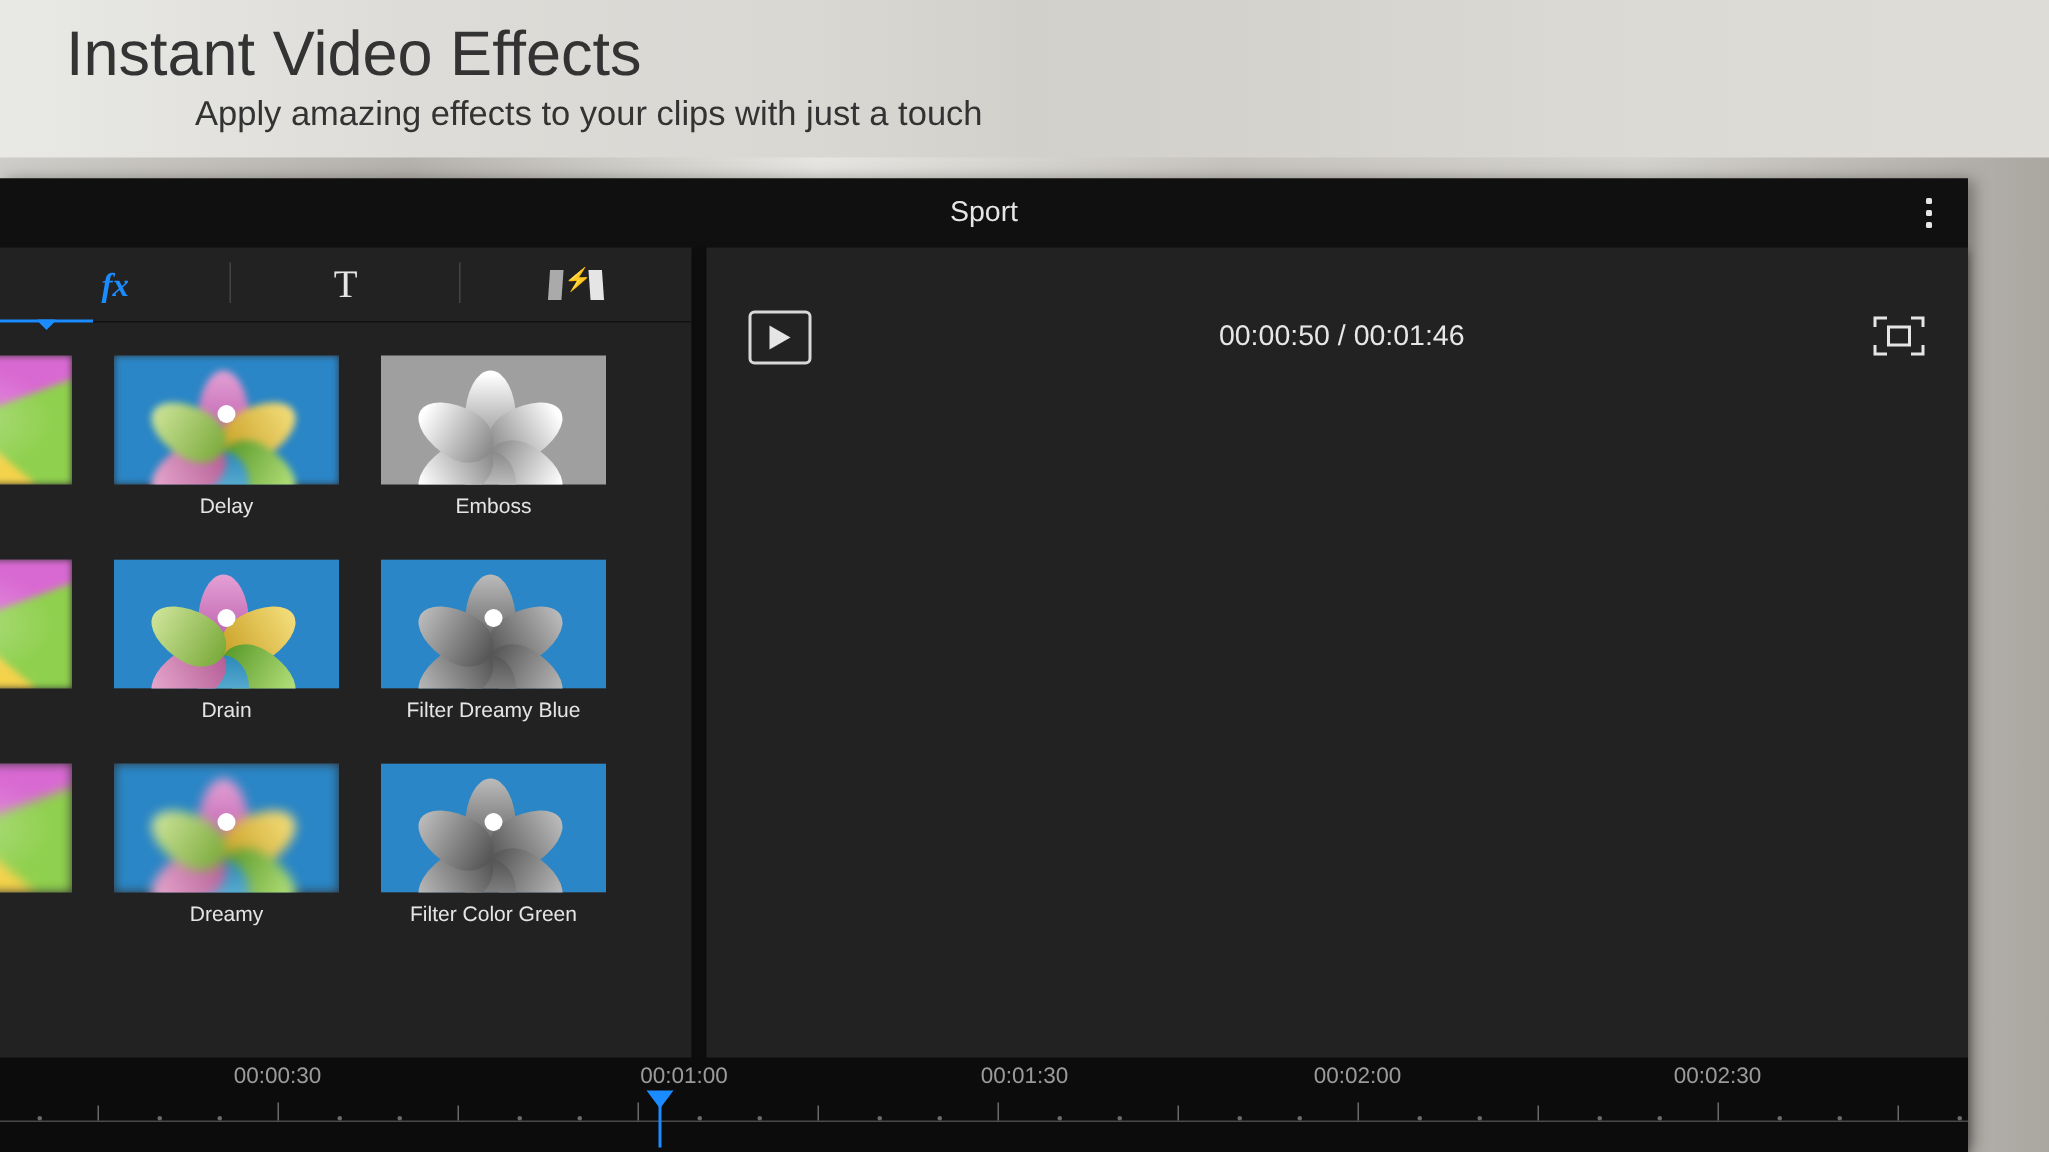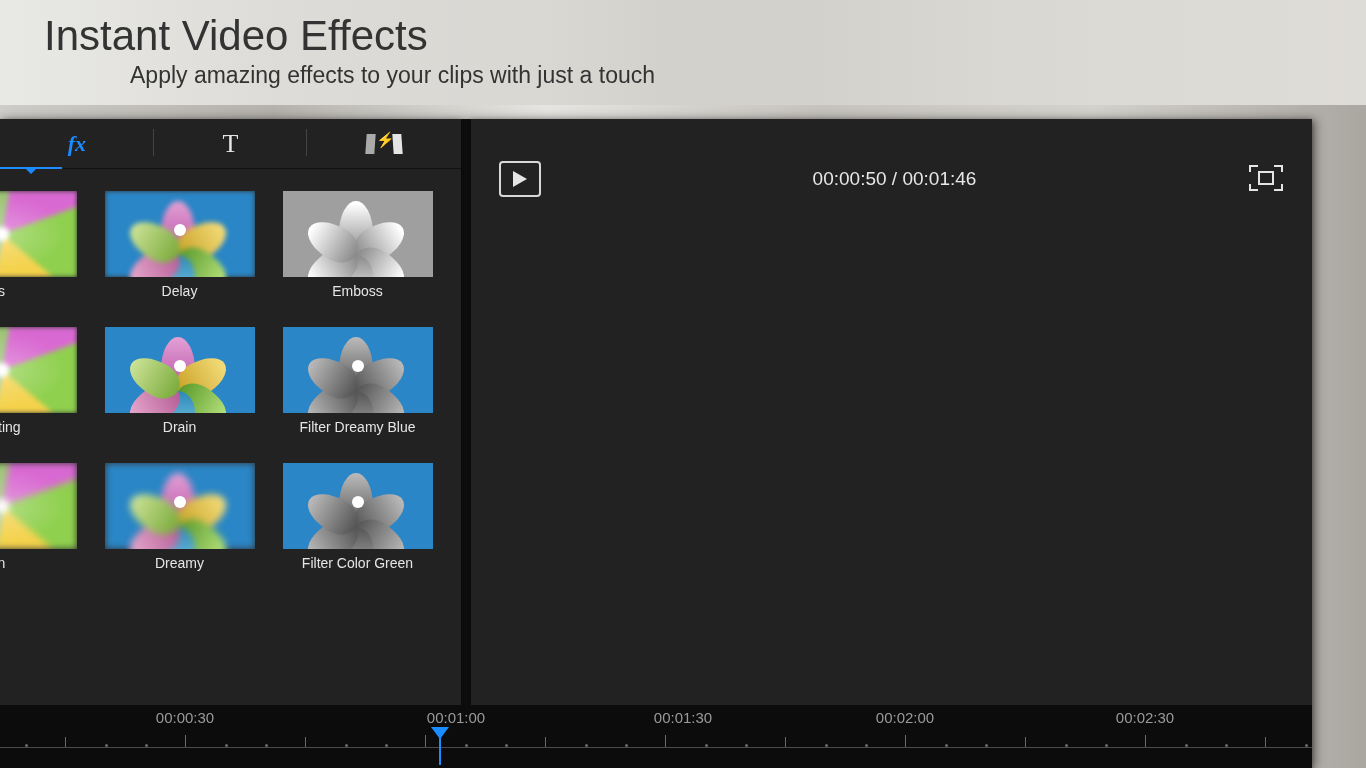--- a/index.html
+++ b/index.html
@@ -76,21 +76,21 @@
   .blend-icon .seg.a { background: #aaa; margin-right:2px; transform:skewX(-4deg);}
   .blend-icon .seg.c { background: #e5e5e5; margin-left:2px; transform:skewX(4deg);}
   .blend-icon .bolt { position:relative; width:12px; height:20px; }
   .blend-icon .bolt::before{ content:"⚡"; color:#fff; position:absolute; left:-2px; top:-3px; font-size:15px; }
 
   .effects-grid {
     padding: 22px 0 0 0;
     display:flex; flex-direction:column; gap: 28px;
     overflow:hidden;
   }
-  .effects-row { display:flex; gap: 28px; align-items:flex-start; padding-left:0;justify-content:center; }
+  .effects-row { display:flex; gap: 28px; align-items:flex-start; padding-left:0; }
   .effect {
     text-align:center; cursor:pointer;
   }
   .effect .thumb {
     width:150px; height:86px; background:#333; position:relative; overflow:hidden;
   }
   .effect .tlabel {
     color:#e5e5e5; font-size:14px; margin-top:6px; font-weight:400;
   }
 
@@ -255,20 +255,28 @@
 </style>
 </head>
 <body>
 
 <div class="banner">
   <div class="banner-title">Instant Video Effects</div>
   <div class="banner-sub">Apply amazing effects to your clips with just a touch</div>
 </div>
 
 <div class="app">
+  <div class="app-header">
+    <div class="app-header-title">Sport</div>
+    <div class="kebab">
+      <span></span>
+      <span></span>
+      <span></span>
+    </div>
+  </div>
 
   <div class="panels">
 
     <div class="left-panel">
       <div class="tabbar">
         <div class="tab">
           <span class="fx-label">fx</span>
           <span class="tab-active-indicator"></span>
         </div>
         <div class="tab">

